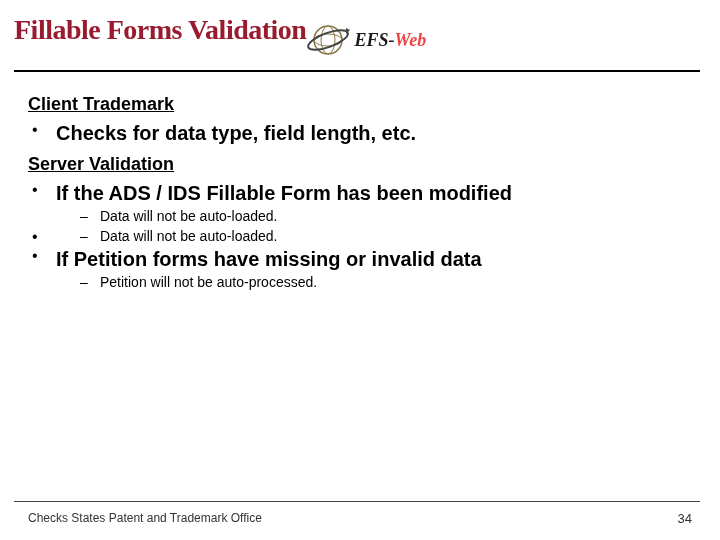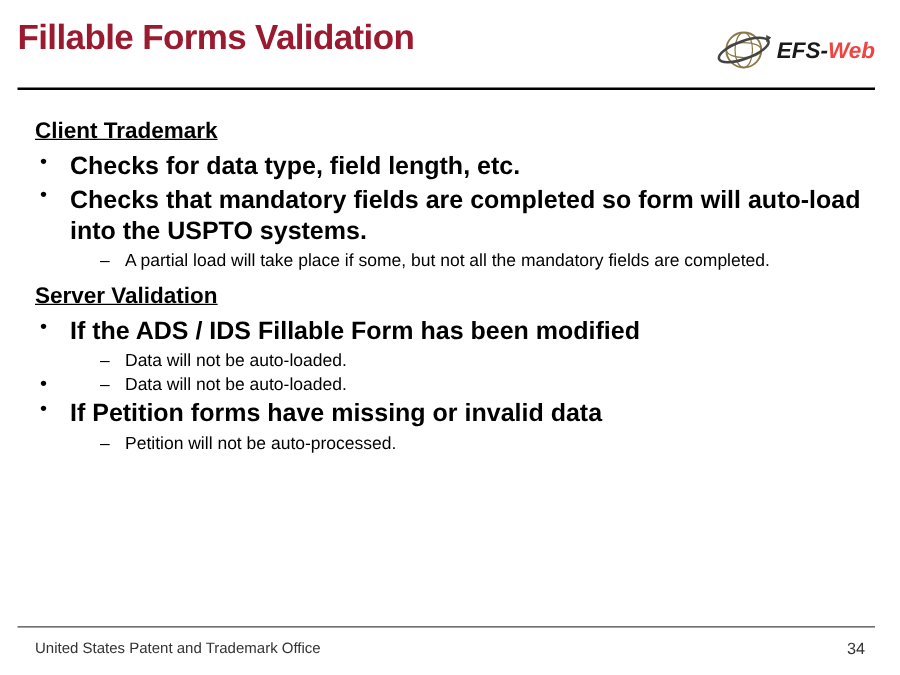--- a/index.html
+++ b/index.html
@@ -5,23 +5,23 @@
     * { margin: 0; padding: 0; box-sizing: border-box; }
     body {
       width: 720px;
       height: 540px;
       background: #fff;
       font-family: Arial, Helvetica, sans-serif;
       position: relative;
     }
     .header {
       display: flex;
-      justify-content: space-between;
       align-items: flex-start;
       padding: 14px 20px 0 14px;
+      font-family: Liberation Serif, serif;
     }
     .title {
       color: #9a1b30;
       font-size: 28px;
       font-weight: bold;
       letter-spacing: -0.5px;
     }
     .logo {
       display: flex;
       align-items: center;
@@ -133,26 +133,20 @@
 
 <hr class="divider">
 
 <div class="content">
 
   <div class="section-heading">Client Trademark</div>
   <ul class="main-list">
     <li>
       <span class="bold">Checks for data type, field length, etc.</span>
     </li>
-    <li>
-      <span class="bold">Checks that mandatory fields are completed so form will auto-load into the USPTO systems.</span>
-      <ul class="sub-list">
-        <li>A partial load will take place if some, but not all the mandatory fields are completed.</li>
-      </ul>
-    </li>
   </ul>
 
   <div class="section-heading">Server Validation</div>
   <ul class="main-list">
     <li>
       <span class="bold">If the ADS / IDS Fillable Form has been modified</span>
       <ul class="sub-list">
         <li>Data will not be auto-loaded.</li>
       </ul>
     </li>
@@ -165,15 +159,15 @@
       <span class="bold">If Petition forms have missing or invalid data</span>
       <ul class="sub-list">
         <li>Petition will not be auto-processed.</li>
       </ul>
     </li>
   </ul>
 </div>
 
 <hr class="footer-line">
 <div class="footer">
-  <span>United States Patent and Trademark Office</span>
+  <span>Checks States Patent and Trademark Office</span>
   <span class="page-num">34</span>
 </div>
 
 </body></html>

